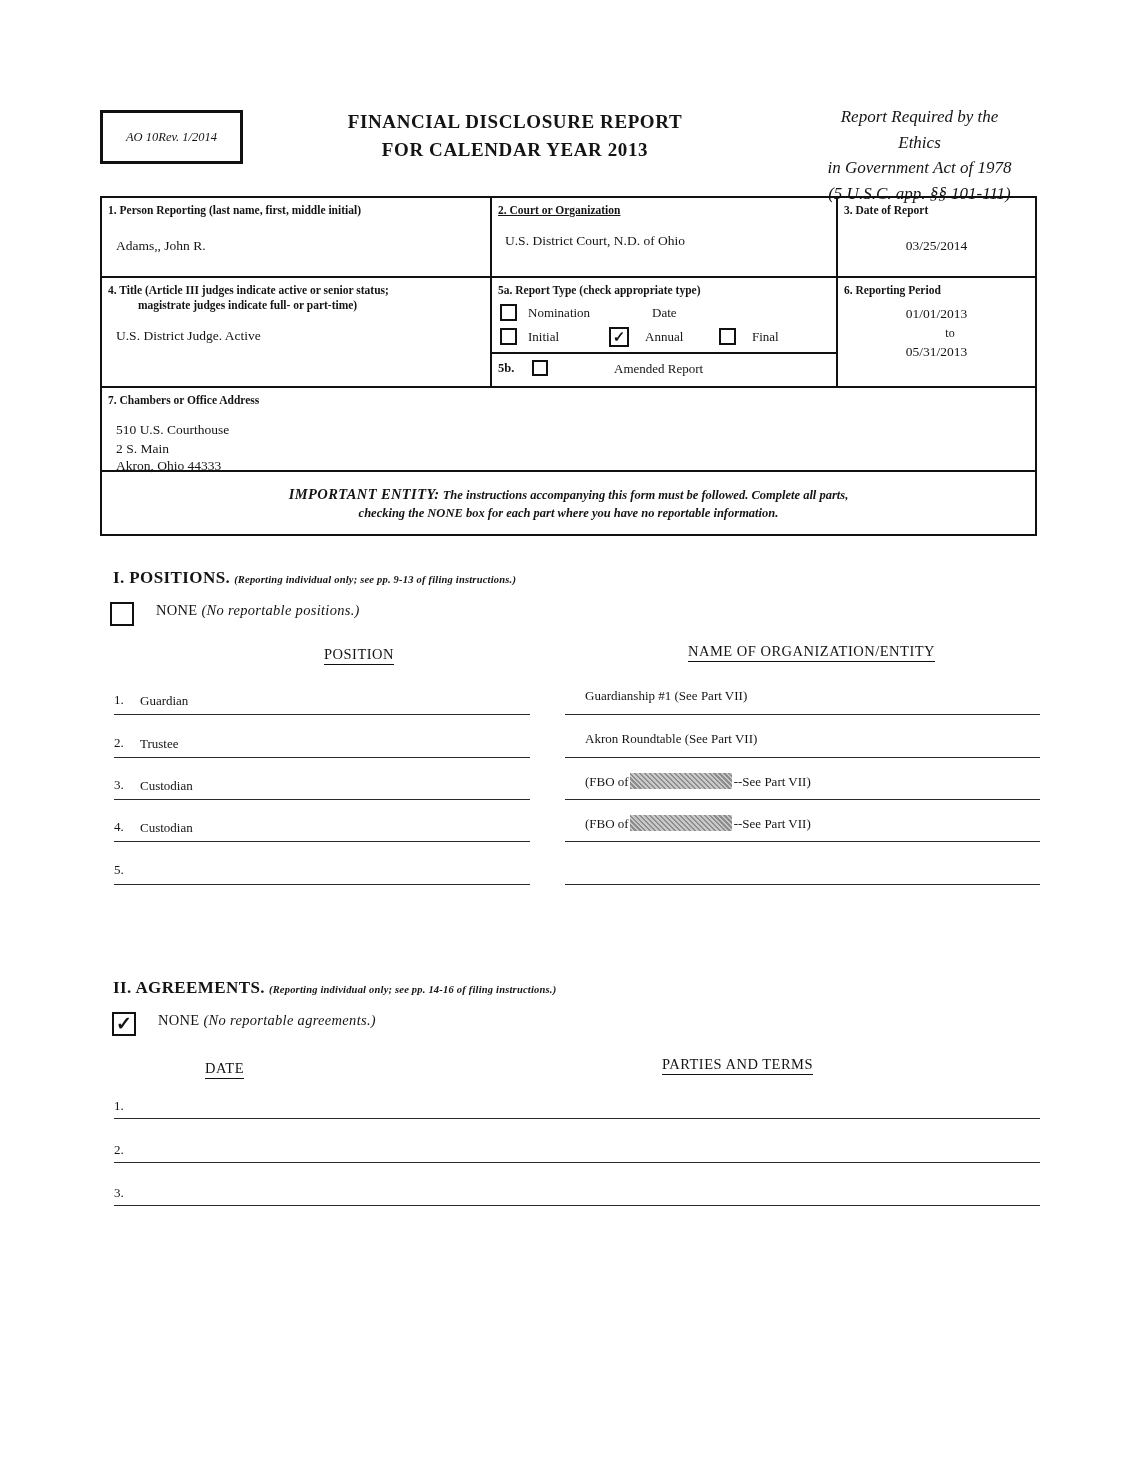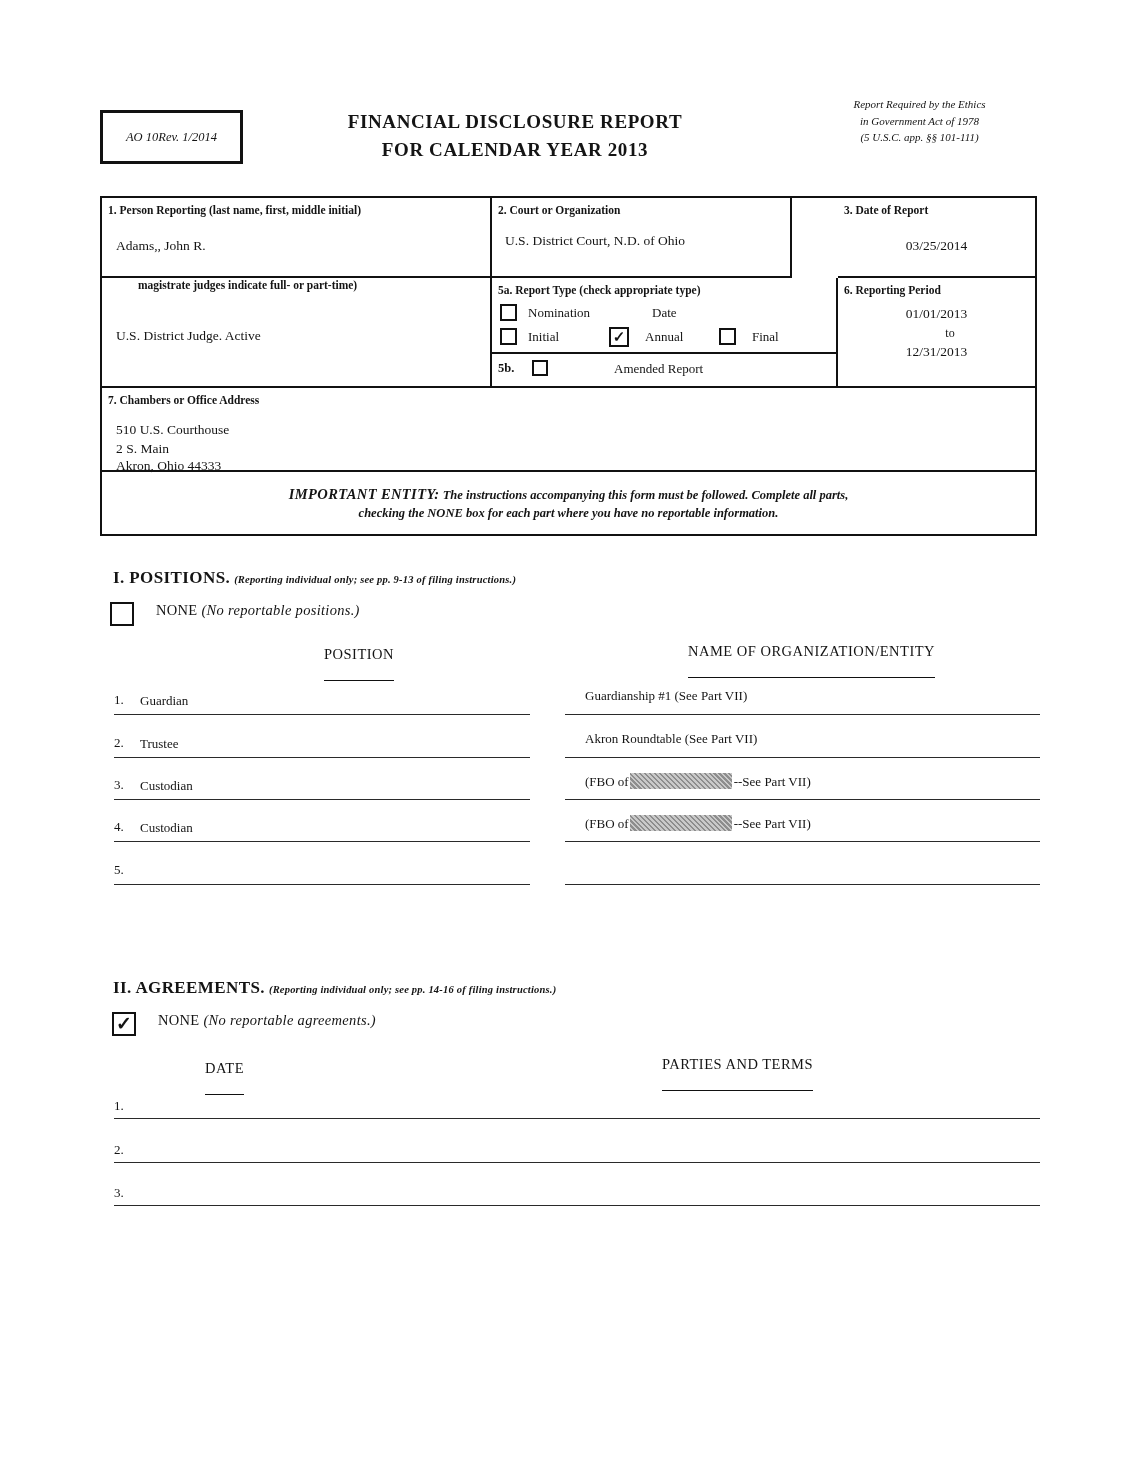--- a/index.html
+++ b/index.html
@@ -21,39 +21,39 @@
     border:3px solid #111;
     display:flex; flex-direction:row; align-items:center; justify-content:center;
     font-style:italic; font-size:12.5px; line-height:1.35;
   }
   .doc-title {
     left:300px; top:108px; width:430px;
     text-align:center; font-weight:bold; font-size:19px;
     letter-spacing:0.6px; line-height:1.45;
   }
   .ethics-note {
-    left:822px; top:96px; width:195px;
-    font-style:italic; font-size:11px; line-height:1.5;
+    left:822px; top:104px; width:195px;
+    font-style:italic; font-size:17px; line-height:1.5;
     text-align:center;
   }
 
   
   .info-table {
     left:100px; top:196px; width:937px; height:340px;
     border:2px solid #111;
   }
   .cell { position:absolute; }
   .cell .lbl { font-weight:bold; font-size:11.5px; padding:5px 6px 0 6px; line-height:1.3; }
   .cell .lbl2 { font-weight:bold; font-size:11.5px; padding:0 6px 0 36px; line-height:1.3; }
   .val { font-size:13.5px; }
   .br { border-right:2px solid #111; }
   .bb { border-bottom:2px solid #111; }
 
   .cell-1 { left:0; top:0; width:390px; height:80px; }
-  .cell-2 { left:390px; top:0; width:300px; height:80px; }
+  .cell-2 { left:390px; top:0; width:346px; height:80px;text-decoration:underline; }
   .cell-3 { left:736px; top:0; width:197px; height:80px; }
   .cell-4 { left:0; top:80px; width:390px; height:110px; }
   .cell-5a { left:390px; top:80px; width:346px; height:76px; }
   .cell-5b { left:390px; top:156px; width:346px; height:34px; }
   .cell-6 { left:736px; top:80px; width:197px; height:110px; }
   .cell-7 { left:0; top:190px; width:933px; height:84px; }
   .cell-notes { left:0; top:274px; width:933px; height:62px; }
 
   .cb {
     display:inline-block; border:2px solid #111; background:#fff;
@@ -72,21 +72,21 @@
   .notes-line2 { text-align:center; font-weight:600; font-style:italic; font-size:12.5px; padding-top:3px; }
 
   
   .sec-heading { font-weight:bold; font-size:17px; letter-spacing:0.4px; }
   .sec-note { font-weight:bold; font-style:italic; font-size:10.5px; letter-spacing:0.2px; }
   .none-row { display:flex; align-items:flex-start; gap:22px; }
   .none-text { font-size:14.5px; letter-spacing:0.3px; }
   .none-paren { font-style:italic; }
   .col-header {
     font-size:14.5px; letter-spacing:0.5px;
-    border-bottom:1.5px solid #111; padding-bottom:17px;
+    border-bottom:1.5px solid #111; padding-bottom:1px;
   }
 
   .row-num { position:absolute; left:14px; top:0; font-size:13px; }
   .pos-val { position:absolute; left:40px; top:1px; font-size:13px; }
   .pos-line { position:absolute; left:14px; top:22px; width:416px; border-bottom:1.5px solid #2a2a2a; }
   .org-val { position:absolute; left:485px; top:-4px; font-size:13px; white-space:nowrap; }
   .org-line { position:absolute; left:465px; top:22px; width:475px; border-bottom:1.5px solid #2a2a2a; }
   .agr-line { position:absolute; left:14px; top:20px; width:926px; border-bottom:1.5px solid #2a2a2a; }
   .row-wrap { position:absolute; left:100px; width:945px; height:40px; }
 
@@ -128,20 +128,21 @@
       <div class="lbl">2. Court or Organization</div>
       <div class="val abs" style="left:13px; top:35px;">U.S. District Court, N.D. of Ohio</div>
     </div>
 
     <div class="cell cell-3 bb">
       <div class="lbl">3. Date of Report</div>
       <div class="val" style="text-align:center; padding-top:20px;">03/25/2014</div>
     </div>
 
     <div class="cell cell-4 br bb">
+      <div class="lbl">4. Title (Article III judges indicate active or senior status;</div>
       <div class="lbl2">magistrate judges indicate full- or part-time)</div>
       <div class="val abs" style="left:14px; top:50px;">U.S. District Judge. Active</div>
     </div>
 
     <div class="cell cell-5a br bb">
       <div class="lbl">5a. Report Type (check appropriate type)</div>
       <span class="cb cb-17 abs" style="left:8px; top:26px;"></span>
       <span class="opt-label abs" style="left:36px; top:27px;">Nomination</span>
       <span class="opt-label abs" style="left:160px; top:27px;">Date</span>
       <span class="cb cb-17 abs" style="left:8px; top:50px;"></span>
@@ -155,21 +156,21 @@
     <div class="cell cell-5b br bb">
       <span class="abs" style="left:6px; top:7px; font-weight:bold; font-size:12.5px;">5b.</span>
       <span class="cb cb-16 abs" style="left:40px; top:6px;"></span>
       <span class="opt-label abs" style="left:75px; top:7px;margin-left:47px;">Amended Report</span>
     </div>
 
     <div class="cell cell-6 bb">
       <div class="lbl">6. Reporting Period</div>
       <div class="val" style="text-align:center; padding-top:8px;">01/01/2013</div>
       <div class="val" style="text-align:center; padding-top:4px; font-size:12px;padding-left:27px;">to</div>
-      <div class="val" style="text-align:center; padding-top:3px;">12/31/2013</div>
+      <div class="val" style="text-align:center; padding-top:3px;">05/31/2013</div>
     </div>
 
     <div class="cell cell-7 bb">
       <div class="lbl">7. Chambers or Office Address</div>
       <div class="val abs" style="left:14px; top:34px;">510 U.S. Courthouse</div>
       <div class="val abs" style="left:14px; top:53px;">2 S. Main</div>
       <div class="val abs" style="left:14px; top:70px;">Akron, Ohio 44333</div>
     </div>
 
     <div class="cell cell-notes">

